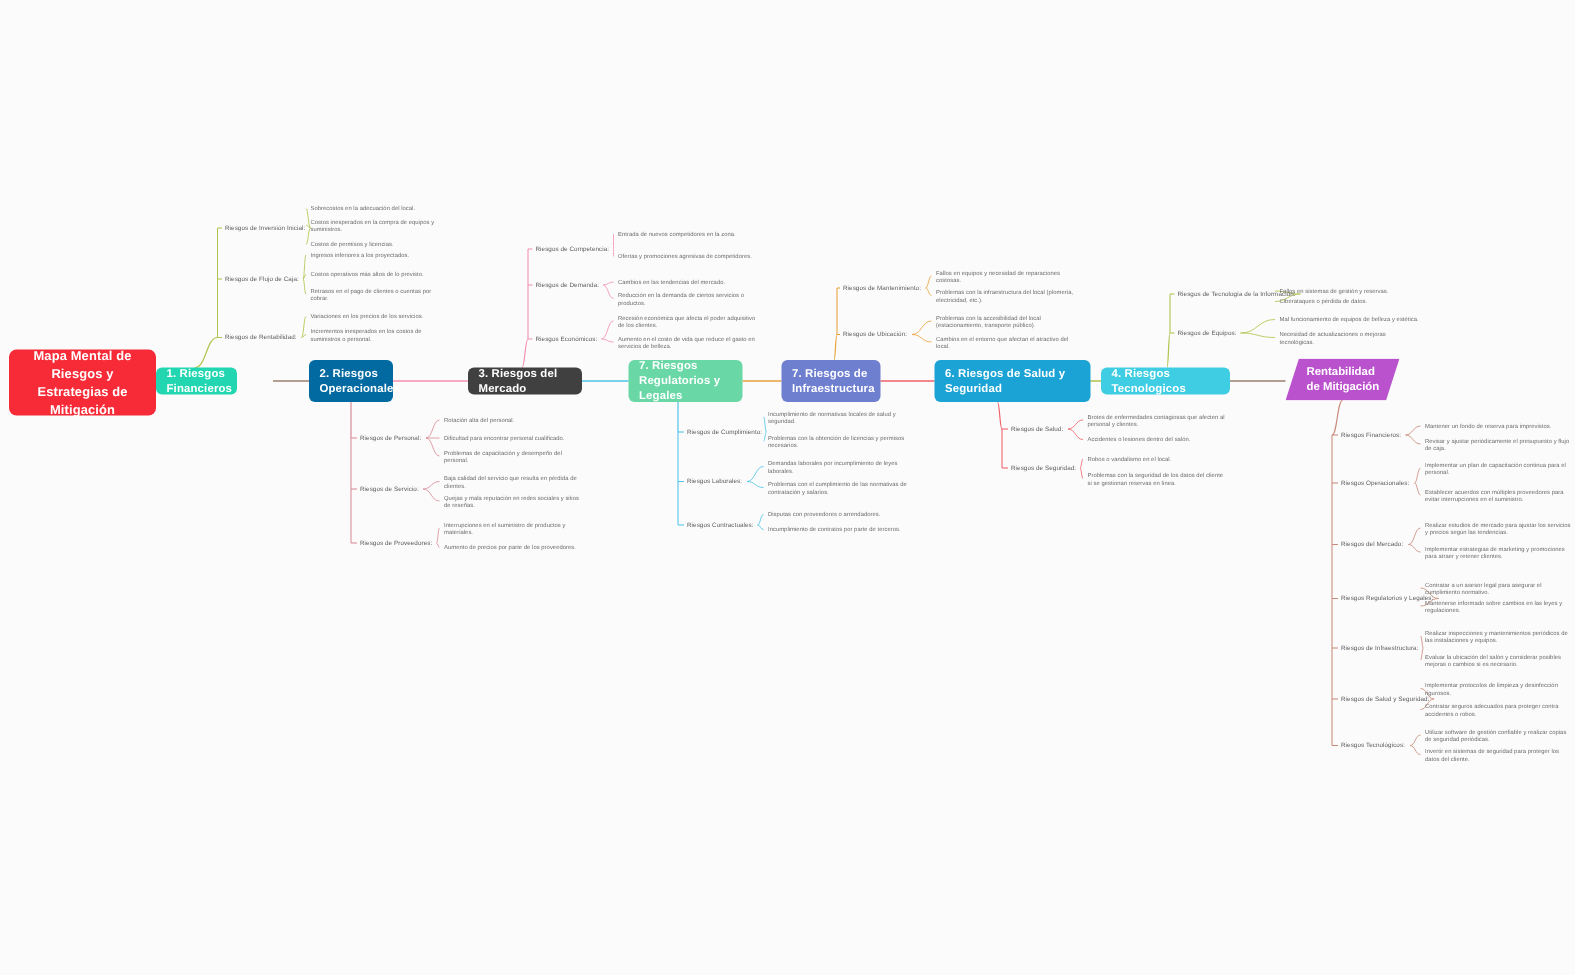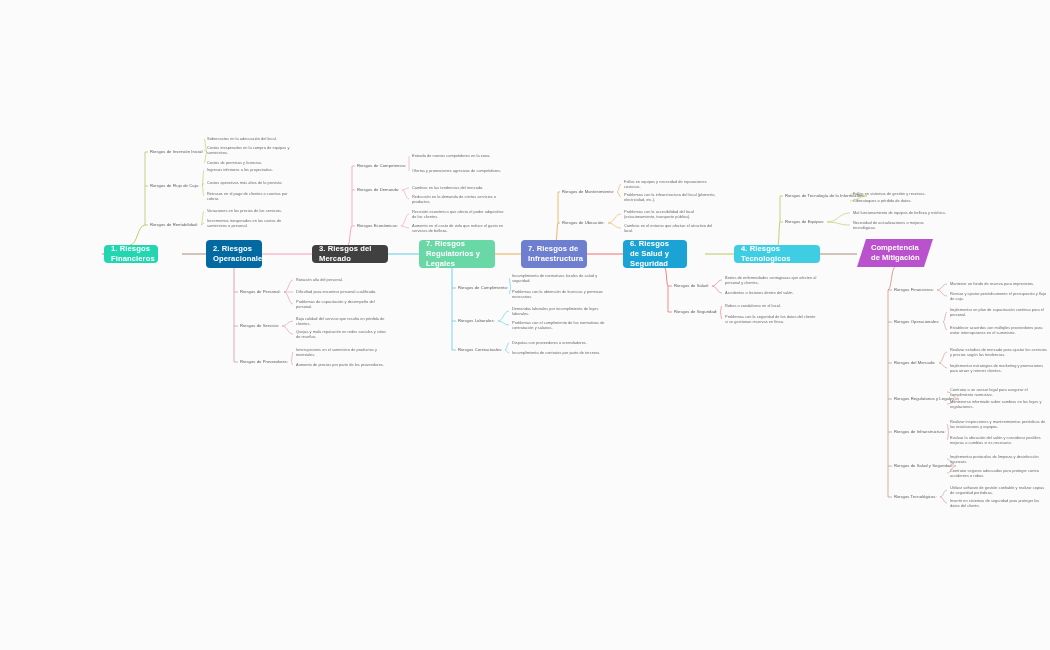--- a/index.html
+++ b/index.html
@@ -188,20 +188,23 @@
       <path d="M949,432 C948,432 948,424 947,424" stroke="#c98a7a" stroke-width="0.55" fill="none"></path>
       <path d="M949,432 C948,432 948,440 947,440" stroke="#c98a7a" stroke-width="0.55" fill="none"></path>
       <path d="M888,466 L892,466" stroke="#c98a7a" stroke-width="0.7" fill="none"></path>
       <path d="M956,466 C951.5,466 951.5,459 947,459" stroke="#c98a7a" stroke-width="0.55" fill="none"></path>
       <path d="M956,466 C951.5,466 951.5,473 947,473" stroke="#c98a7a" stroke-width="0.55" fill="none"></path>
       <path d="M888,497 L892,497" stroke="#c98a7a" stroke-width="0.7" fill="none"></path>
       <path d="M940,497 C943.5,497 943.5,490 947,490" stroke="#c98a7a" stroke-width="0.55" fill="none"></path>
       <path d="M940,497 C943.5,497 943.5,503 947,503" stroke="#c98a7a" stroke-width="0.55" fill="none"></path>
     </svg>
 
+  <div class="root-node" style="left:6px; top:233px; width:98px; height:44px;">
+    <span>Mapa Mental de Riesgos y Estrategias de Mitigación</span>
+  </div>
 
   <div class="main-node" style="left:104px; top:245px; width:54px; height:18px; background:#21d6b0;">
     <span>1. Riesgos Financieros</span>
   </div>
 
   <div class="main-node" style="left:206px; top:240px; width:56px; height:28px; background:#0369a1;">
     <span>2. Riesgos Operacionales</span>
   </div>
 
   <div class="main-node" style="left:312px; top:245px; width:76px; height:18px; background:#404040;">
@@ -209,30 +212,30 @@
   </div>
 
   <div class="main-node" style="left:419px; top:240px; width:76px; height:28px; background:#69d7a6;">
     <span>7. Riesgos Regulatorios y Legales</span>
   </div>
 
   <div class="main-node" style="left:521px; top:240px; width:66px; height:28px; background:#6f7fd0;">
     <span>7. Riesgos de Infraestructura</span>
   </div>
 
-  <div class="main-node" style="left:623px; top:240px; width:64px; height:28px; background:#1aa3d4;">
+  <div class="main-node" style="left:623px; top:240px; width:104px; height:28px; background:#1aa3d4;">
     <span>6. Riesgos de Salud y Seguridad</span>
   </div>
 
   <div class="main-node" style="left:734px; top:245px; width:86px; height:18px; background:#3ecde3;">
     <span>4. Riesgos Tecnologicos</span>
   </div>
 
   <div class="mit-node" style="left:857px; top:239px; width:76px; height:28px;">
-    <span>Competencia de Mitigación</span>
+    <span>Rentabilidad de Mitigación</span>
   </div>
 
   <div id="sub-layer">
       <div class="sub-label" style="left: 150px; top: 149px; color: rgb(91, 91, 91);">Riesgos de Inversión Inicial:</div>
       <div class="leaf" style="left: 207px; width: 92px; color: rgb(106, 106, 106); top: 136px;">Sobrecostos en la adecuación del local.</div>
       <div class="leaf" style="left: 207px; width: 92px; color: rgb(106, 106, 106); top: 144.5px;">Costos inesperados en la compra de equipos y suministros.</div>
       <div class="leaf" style="left: 207px; width: 92px; color: rgb(106, 106, 106); top: 160px;">Costos de permisos y licencias.</div>
       <div class="sub-label" style="left: 150px; top: 183px; color: rgb(91, 91, 91);">Riesgos de Flujo de Caja:</div>
       <div class="leaf" style="left: 207px; width: 92px; color: rgb(106, 106, 106); top: 167px;">Ingresos inferiores a los proyectados.</div>
       <div class="leaf" style="left: 207px; width: 92px; color: rgb(106, 106, 106); top: 180px;">Costos operativos más altos de lo previsto.</div>

